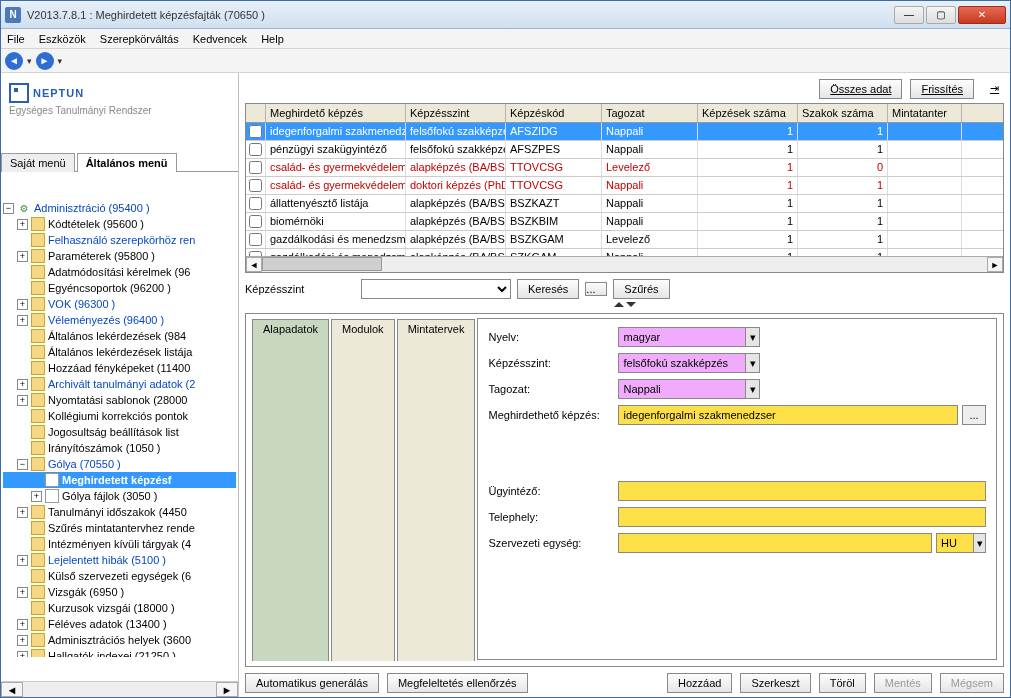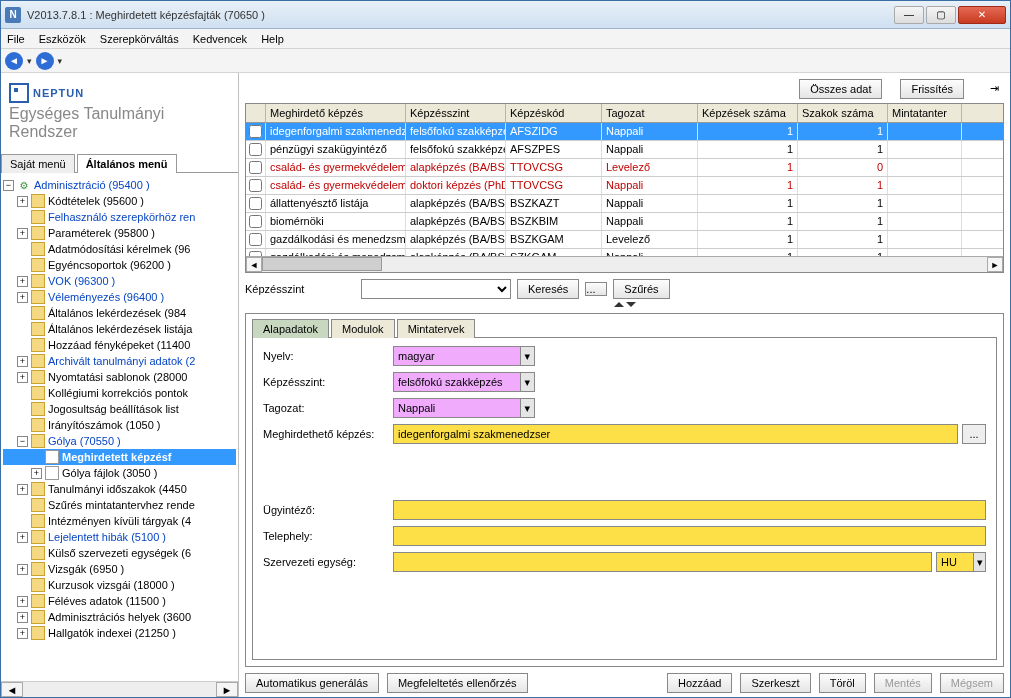--- a/index.html
+++ b/index.html
@@ -9,44 +9,44 @@
 .titlebar-text { flex: 1; color: #333; }
 .win-btns { display: flex; gap: 2px; }
 .win-btn { width: 30px; height: 18px; background: linear-gradient(#f5f5f5,#ddd); border: 1px solid #aaa; display:flex; align-items:center; justify-content:center; font-size:10px; border-radius: 2px; }
 .win-btn.close { background: linear-gradient(#e56a54,#c83a21); color:#fff; border-color:#a02a18; width: 48px;}
 .menubar { height: 20px; background: #f4f4f4; display: flex; align-items: center; padding: 0 6px; gap: 14px; border-bottom: 1px solid #d4d4d4; }
 .menubar span { cursor: default; }
 .toolbar { height: 24px; background: #f4f4f4; display: flex; align-items: center; padding: 0 4px; gap: 2px; border-bottom: 1px solid #d4d4d4; }
 .nav-btn { width: 18px; height: 18px; background: #2e6cd6; border-radius: 50%; color:#fff; display:flex; align-items:center; justify-content:center; font-size:10px;}
 .arrow { font-size: 9px; color:#333; margin:0 2px; }
 .main { display: flex; height: calc(698px - 28px - 20px - 24px - 2px); }
-.left-panel { width: 238px; border-right: 1px solid #c0c0c0; display:flex; flex-direction:column; overflow:hidden; }
+.left-panel { width: 238px; border-right: 1px solid #c0c0c0; display:flex; flex-direction:column; overflow:hidden;gap:24px; }
 .logo-area { padding: 10px 8px 6px; }
 .logo-area .logo { color: #2a5eb0; font-size: 22px; font-weight: bold; letter-spacing: 1px; display:flex; align-items:center; gap:4px;}
 .logo-square { width:20px; height:20px; border:2px solid #2a5eb0; position:relative;}
 .logo-square::before {content:''; position:absolute; left:3px; top:3px; width:4px; height:4px; background:#2a5eb0;}
-.logo-area .tagline { color: #888; font-size: 16px; margin-top: 2px; }
+.logo-area .tagline { color: #888; font-size: 10px; margin-top: 2px; }
 .left-tabs { display: flex; border-bottom: 1px solid #999; margin-top: 6px; }
 .left-tab { padding: 3px 8px; background: #eee; border: 1px solid #999; border-bottom:none; margin-right:2px; position:relative; top:1px;}
 .left-tab.active { background: #fff; font-weight: bold; }
 .tree { flex:1; overflow:auto; padding: 4px 2px; }
 .tree-row { display:flex; align-items:center; padding: 1px 0; white-space: nowrap; }
 .tree-row .exp { width:11px; height:11px; border:1px solid #888; display:inline-flex; align-items:center; justify-content:center; font-size:9px; line-height:1; margin-right:3px; background:#fff; }
 .tree-row .spacer { width:14px; display:inline-block; }
 .tree-row .ico { width:14px; height:14px; margin-right:3px; display:inline-flex; align-items:center; justify-content:center; font-size:10px;}
 .ico-folder { background:#f5d882; border:1px solid #c9a22f; }
 .ico-doc { background:#fff; border:1px solid #999; }
 .ico-gear { color:#3a8f3a; }
 .tree-row.selected { background:#3399ff; color:#fff; font-weight:bold; }
 .tree-row.blue a, .tree-row.blue span.label { color:#0645c4; }
 .tree-row .label { cursor:default; }
 .hsb { height:16px; background:#eee; border-top:1px solid #ccc; display:flex; }
 .hsb .track{flex:1;} .hsb .btn{width:16px; border:1px solid #aaa; background:#f5f5f5; display:flex;align-items:center;justify-content:center;}
 .right-panel { flex:1; display:flex; flex-direction:column; padding: 6px 6px 4px 6px; overflow:hidden;}
-.top-btn-row { display:flex; justify-content:flex-end; gap:18px; align-items:center; margin-bottom:4px; }
+.top-btn-row { display:flex; justify-content:flex-end; gap:8px; align-items:center; margin-bottom:4px;text-decoration:underline; }
 .btn { border:1px solid #888; background:linear-gradient(#fdfdfd,#e5e5e5); padding: 3px 10px; cursor:default; }
 .pin-icon { width:14px; height:14px; margin-left:8px; }
 .grid-wrap { border:1px solid #888; height: 170px; display:flex; flex-direction:column; }
 .grid-header { display:grid; grid-template-columns: 20px 140px 100px 96px 96px 100px 90px 74px; background:#ece9d8; border-bottom:1px solid #999; }
 .grid-header > div { border-right:1px solid #b5b5b5; padding:3px 4px; overflow:hidden; white-space:nowrap; }
 .grid-body { flex:1; overflow:hidden; }
 .grid-row { display:grid; grid-template-columns: 20px 140px 100px 96px 96px 100px 90px 74px; border-bottom:1px solid #ccc; }
 .grid-row > div { border-right:1px solid #ddd; padding:2px 4px; overflow:hidden; white-space:nowrap; }
 .grid-row .num { text-align:right; }
 .grid-row.selected { background:#3399ff; color:#fff; }
@@ -60,21 +60,21 @@
 .search-row { display:flex; align-items:center; gap:6px; margin-top:6px; }
 .search-row label { width: 110px; }
 .search-row input[type=text], .search-row select { border:1px solid #888; height:20px; padding:0 4px; background:#fff;}
 .search-row .combo1 { width: 150px; }
 .search-row .dots { width:22px; padding:0; }
 .search-row .minden { flex:1; }
 .splitter { height:6px; display:flex; justify-content:center; align-items:center; gap:2px; margin-top:2px;}
 .splitter span { width:0;height:0;border-left:5px solid transparent;border-right:5px solid transparent;}
 .splitter .up{border-bottom:5px solid #333;}
 .splitter .down{border-top:5px solid #333;}
-.detail-box { border:1px solid #888; flex:1; margin-top:6px; padding:4px 6px 6px; display:flex; flex-direction:column; overflow:hidden;}
+.detail-box { border:1px solid #888; flex:1; margin-top:6px; padding:4px 6px 6px; display:flex; flex-direction:row; overflow:hidden;}
 .detail-tabs { display:flex; }
 .detail-tab { padding:3px 10px; border:1px solid #888; background:#ece9d8; border-bottom:none; margin-right:2px; position:relative; top:1px;}
 .detail-tab.active { background:#c8d8c0; }
 .detail-body { border:1px solid #888; flex:1; padding:8px 10px; background:#fff; overflow:auto;}
 .form-row { display:flex; align-items:center; margin-bottom:6px; }
 .form-row label { width:130px; }
 .form-row .fld { border:1px solid #888; height:20px; background:#f0abfc; display:flex; align-items:center;}
 .form-row .fld input { border:none; background:transparent; width:100%; padding:0 4px; height:18px;}
 .form-row .fld .dd { width:16px; border-left:1px solid #888; height:100%; display:flex;align-items:center;justify-content:center; background:#e5e5e5;}
 .form-row .combo-sm { width:142px; }
@@ -283,21 +283,21 @@
         <div class="tree-row">
           <span class="spacer"></span>
           <span class="spacer"></span>
           <span class="ico ico-folder"></span>
           <span class="label">Kurzusok vizsgái (18000  )</span>
         </div>
         <div class="tree-row">
           <span class="spacer"></span>
           <span class="exp">+</span>
           <span class="ico ico-folder"></span>
-          <span class="label">Féléves adatok (11500  )</span>
+          <span class="label">Féléves adatok (13400  )</span>
         </div>
         <div class="tree-row">
           <span class="spacer"></span>
           <span class="exp">+</span>
           <span class="ico ico-folder"></span>
           <span class="label">Adminisztrációs helyek (3600</span>
         </div>
         <div class="tree-row">
           <span class="spacer"></span>
           <span class="exp">+</span>

